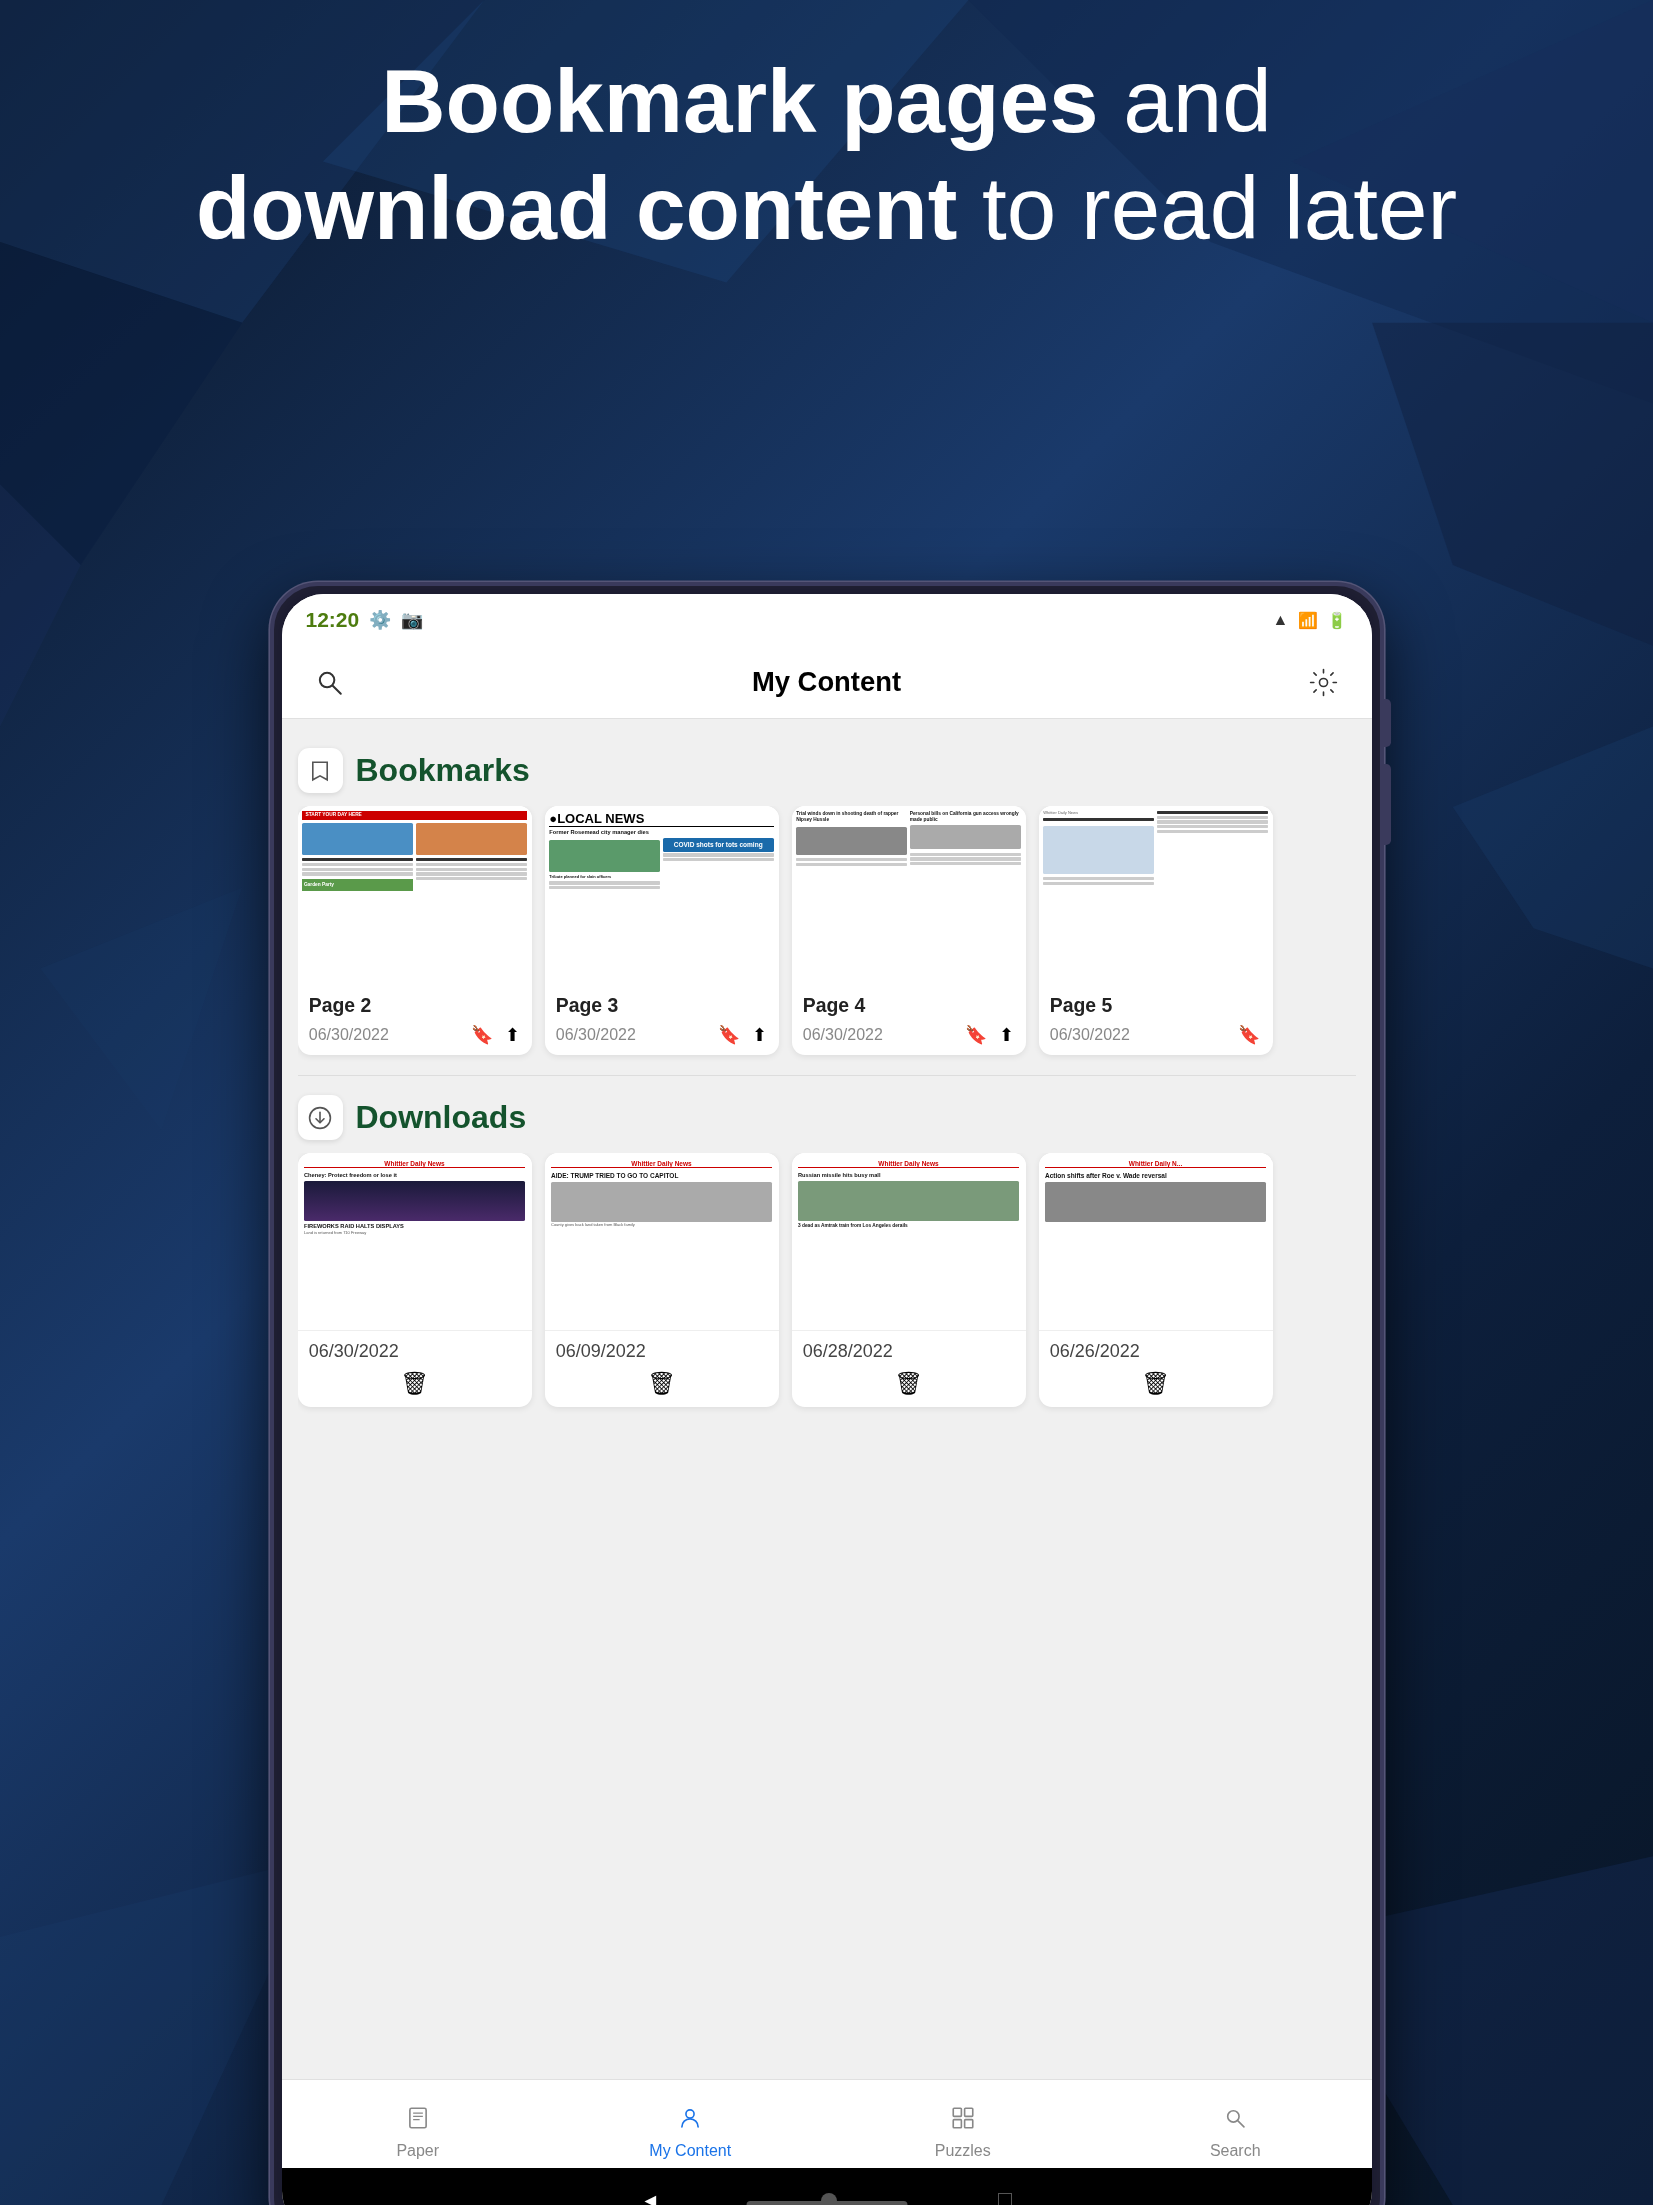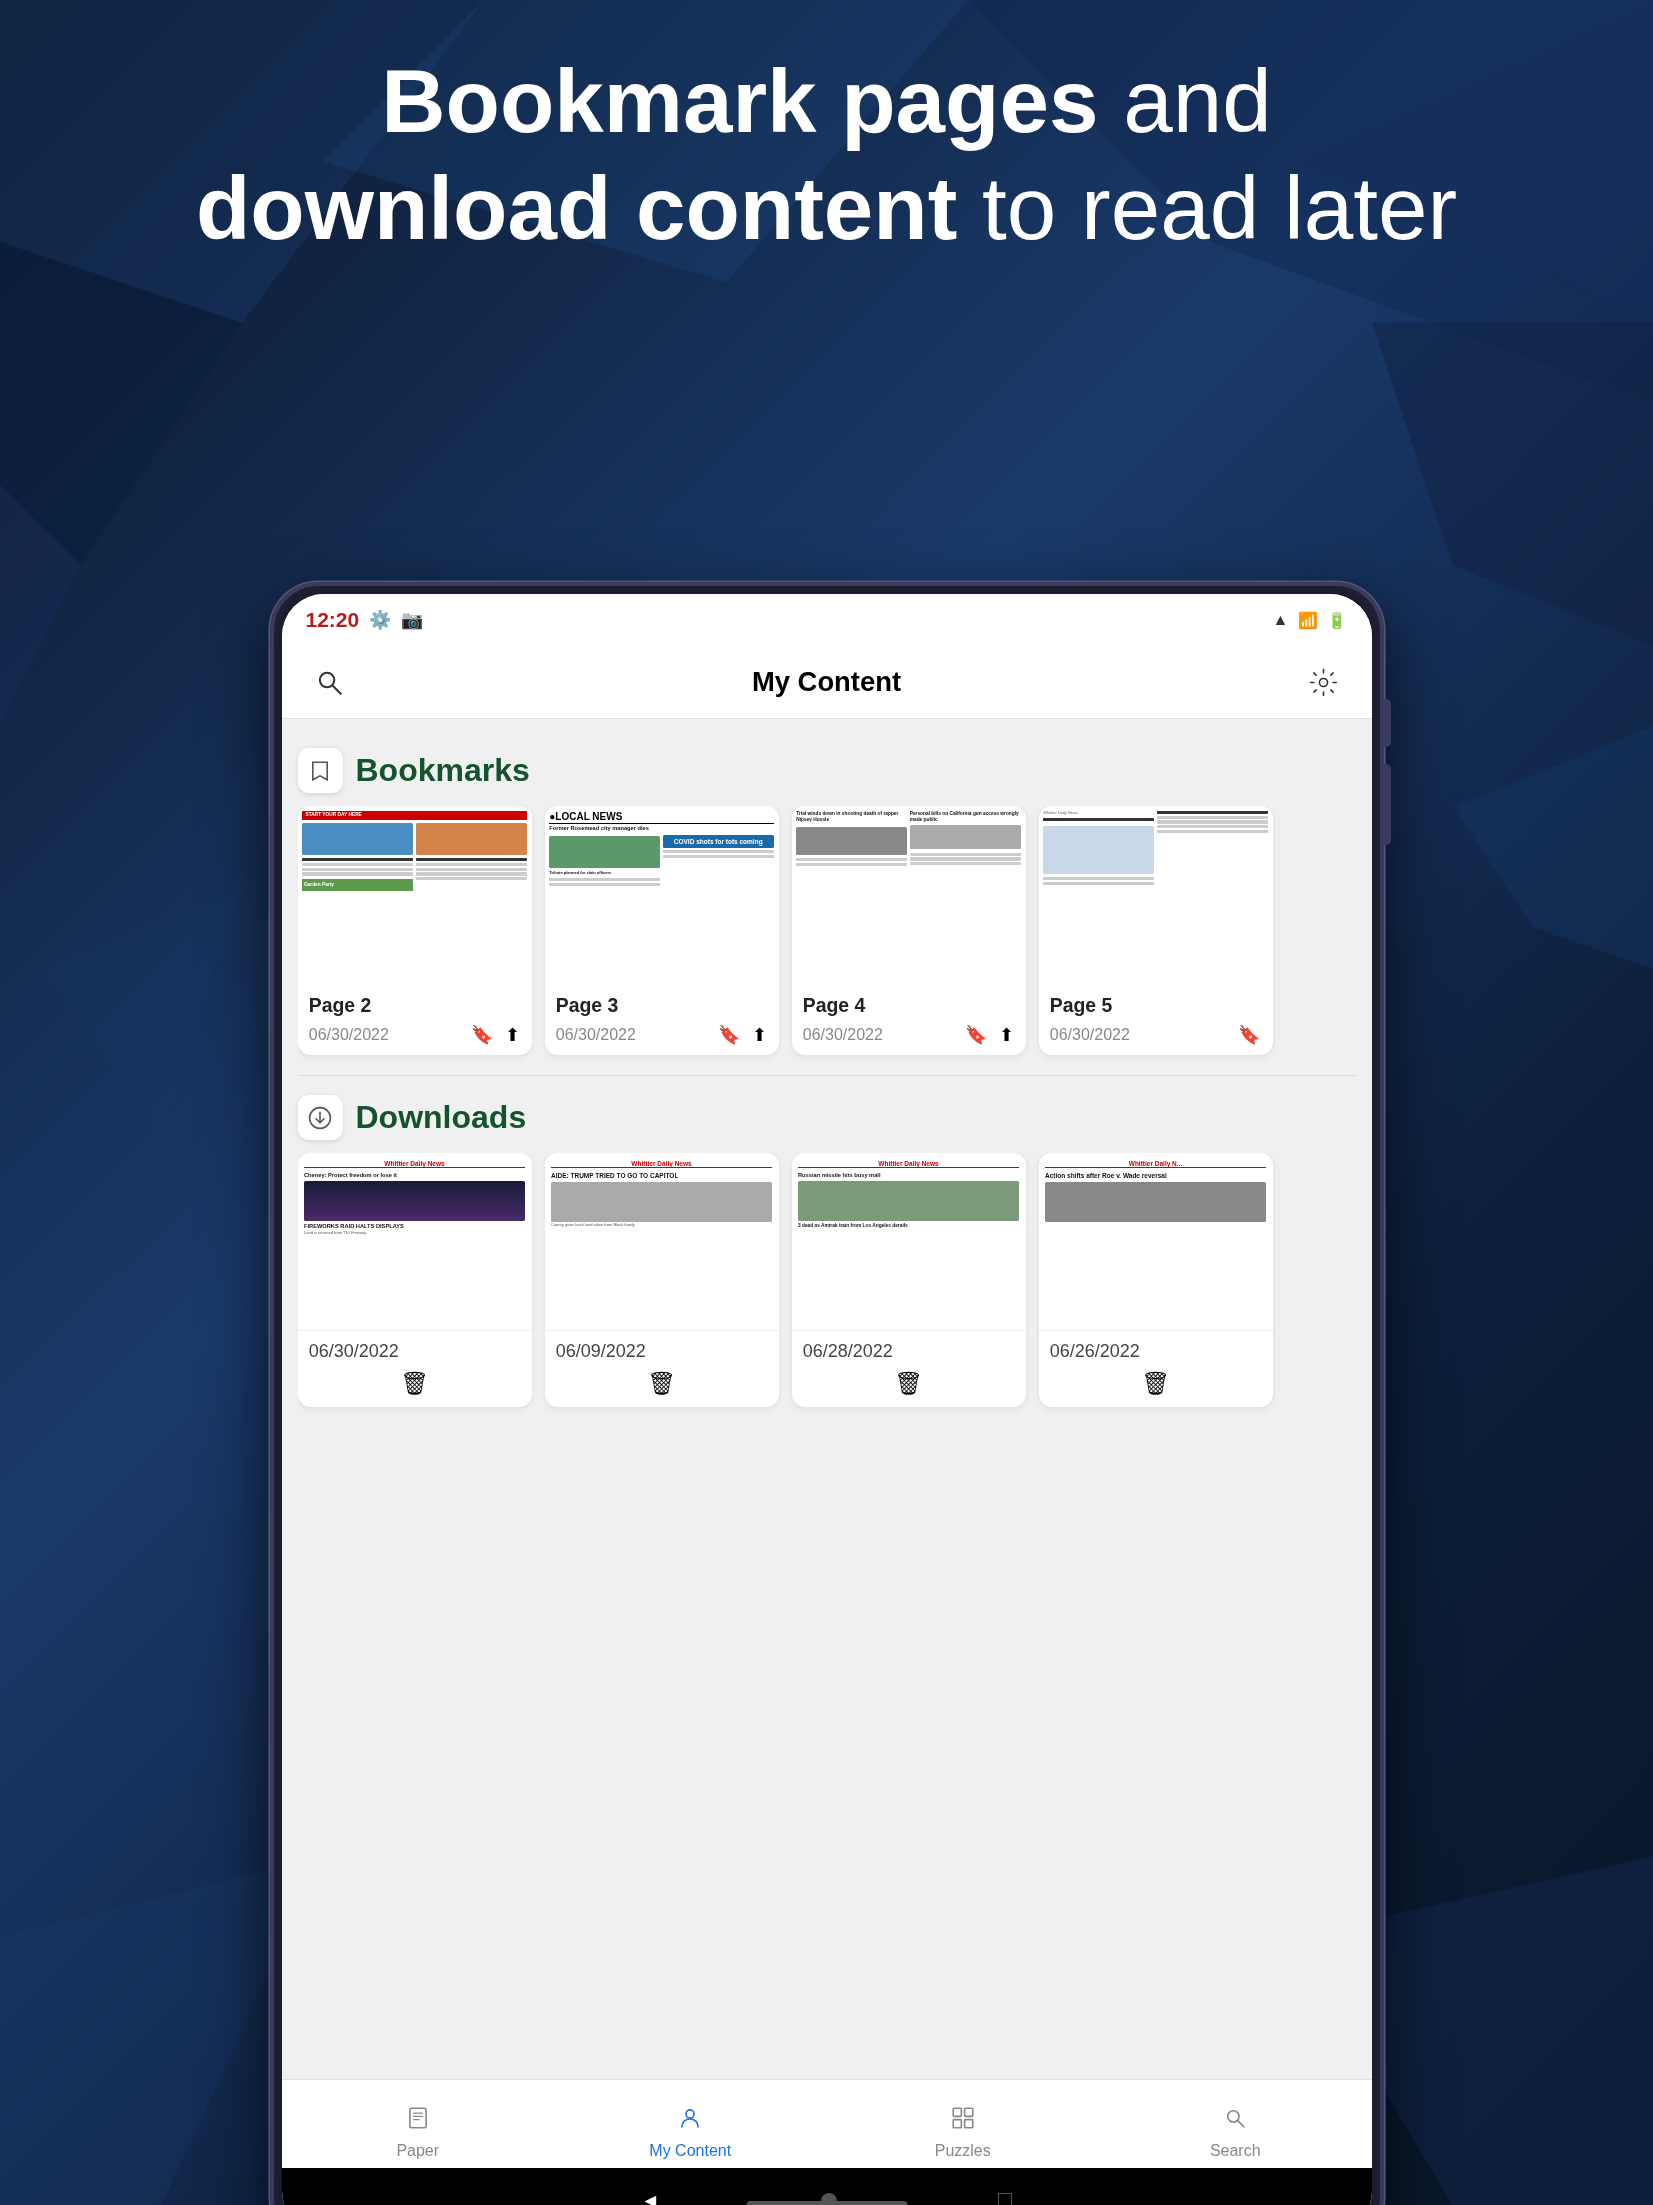--- a/index.html
+++ b/index.html
@@ -117,21 +117,21 @@
       height: 52px;
       display: flex;
       align-items: center;
       justify-content: space-between;
       padding: 0 24px;
       flex-shrink: 0;
     }
     .status-time {
       font-size: 21px;
       font-weight: 600;
-      color: #b91c1c;
+      color: #4d7c0f;
     }
     .status-icons {
       display: flex;
       gap: 9.7px;
       align-items: center;
       font-size: 16px;
       color: #333;
     }
     .status-left {
       display: flex;
@@ -378,21 +378,21 @@
       width: 100%;
       height: 32px;
       background: #aaa;
       border-radius: 1.6px;
       margin: 1.6px 0;
     }
     .news-img-block.blue { background: #4a8fc4; }
     .news-img-block.green { background: #5a9a6a; }
     .news-img-block.orange { background: #d4834a; }
     .local-news-tag {
-      font-size: 10px;
+      font-size: 13px;
       font-weight: 900;
       color: #000;
       border-bottom: 1.6px solid #000;
       margin-bottom: 1.6px;
     }
     .wdn-header {
       font-size: 6.5px;
       font-weight: 900;
       color: #c00;
       text-align: center;

